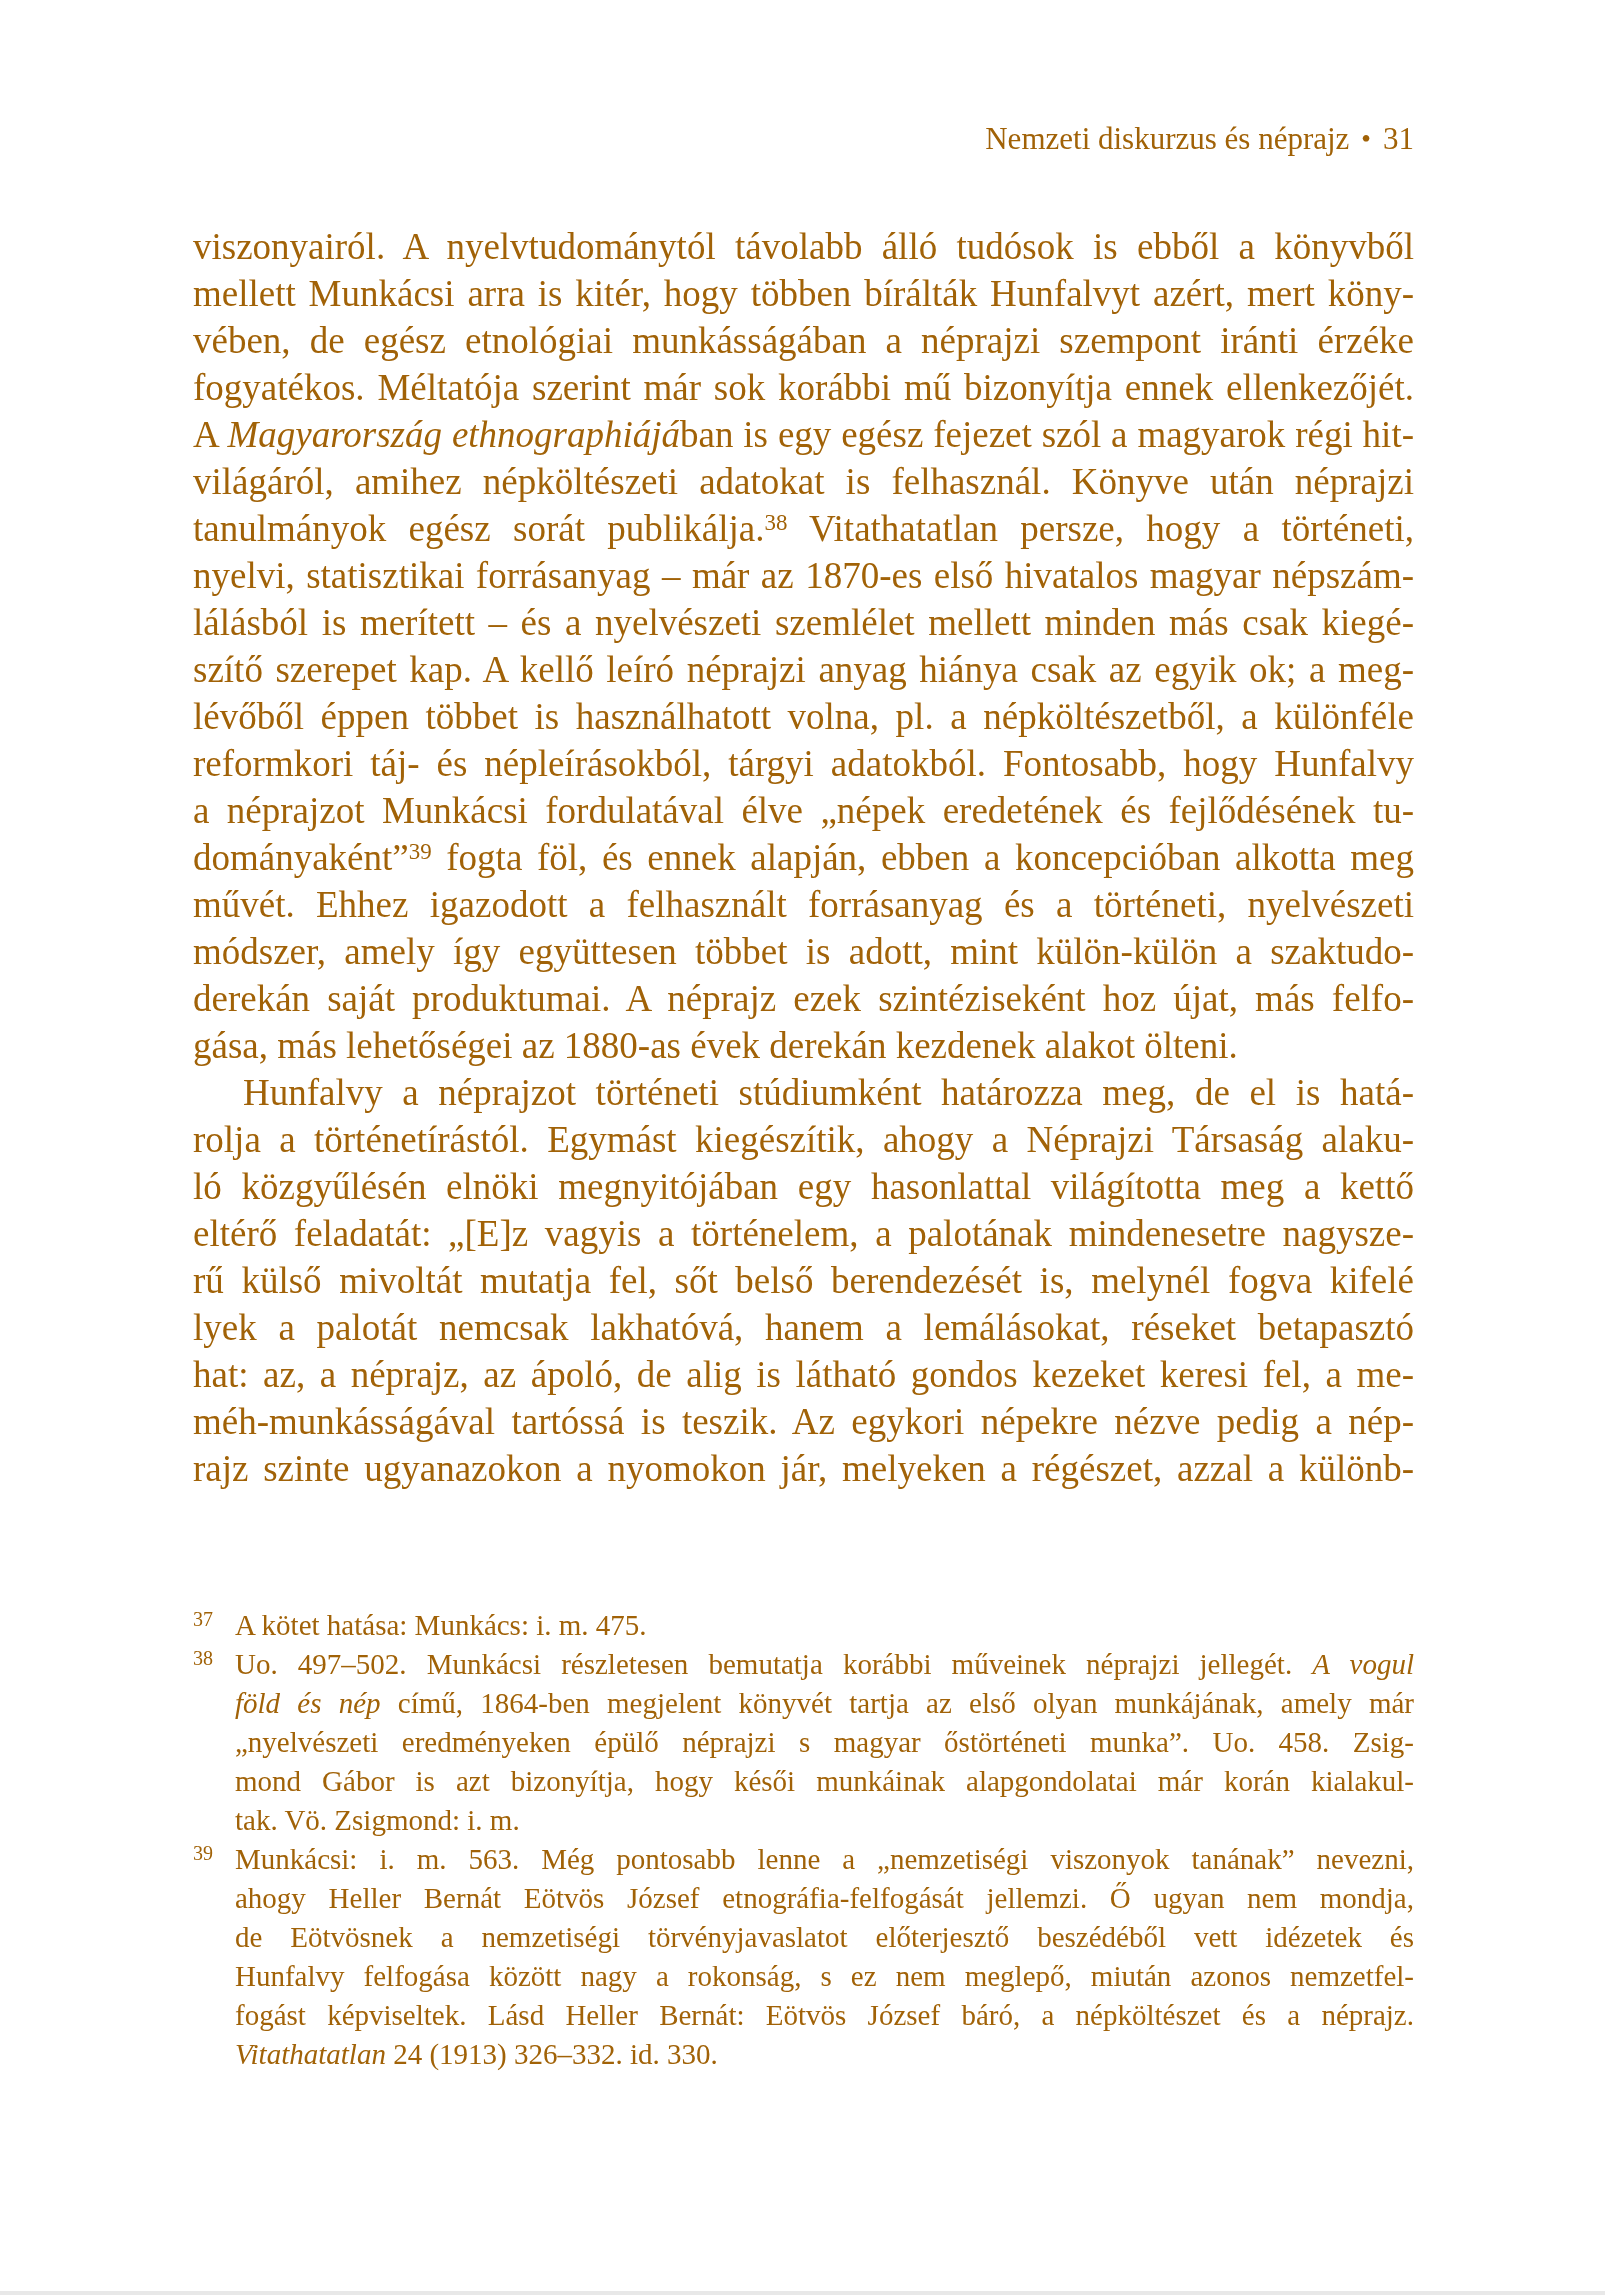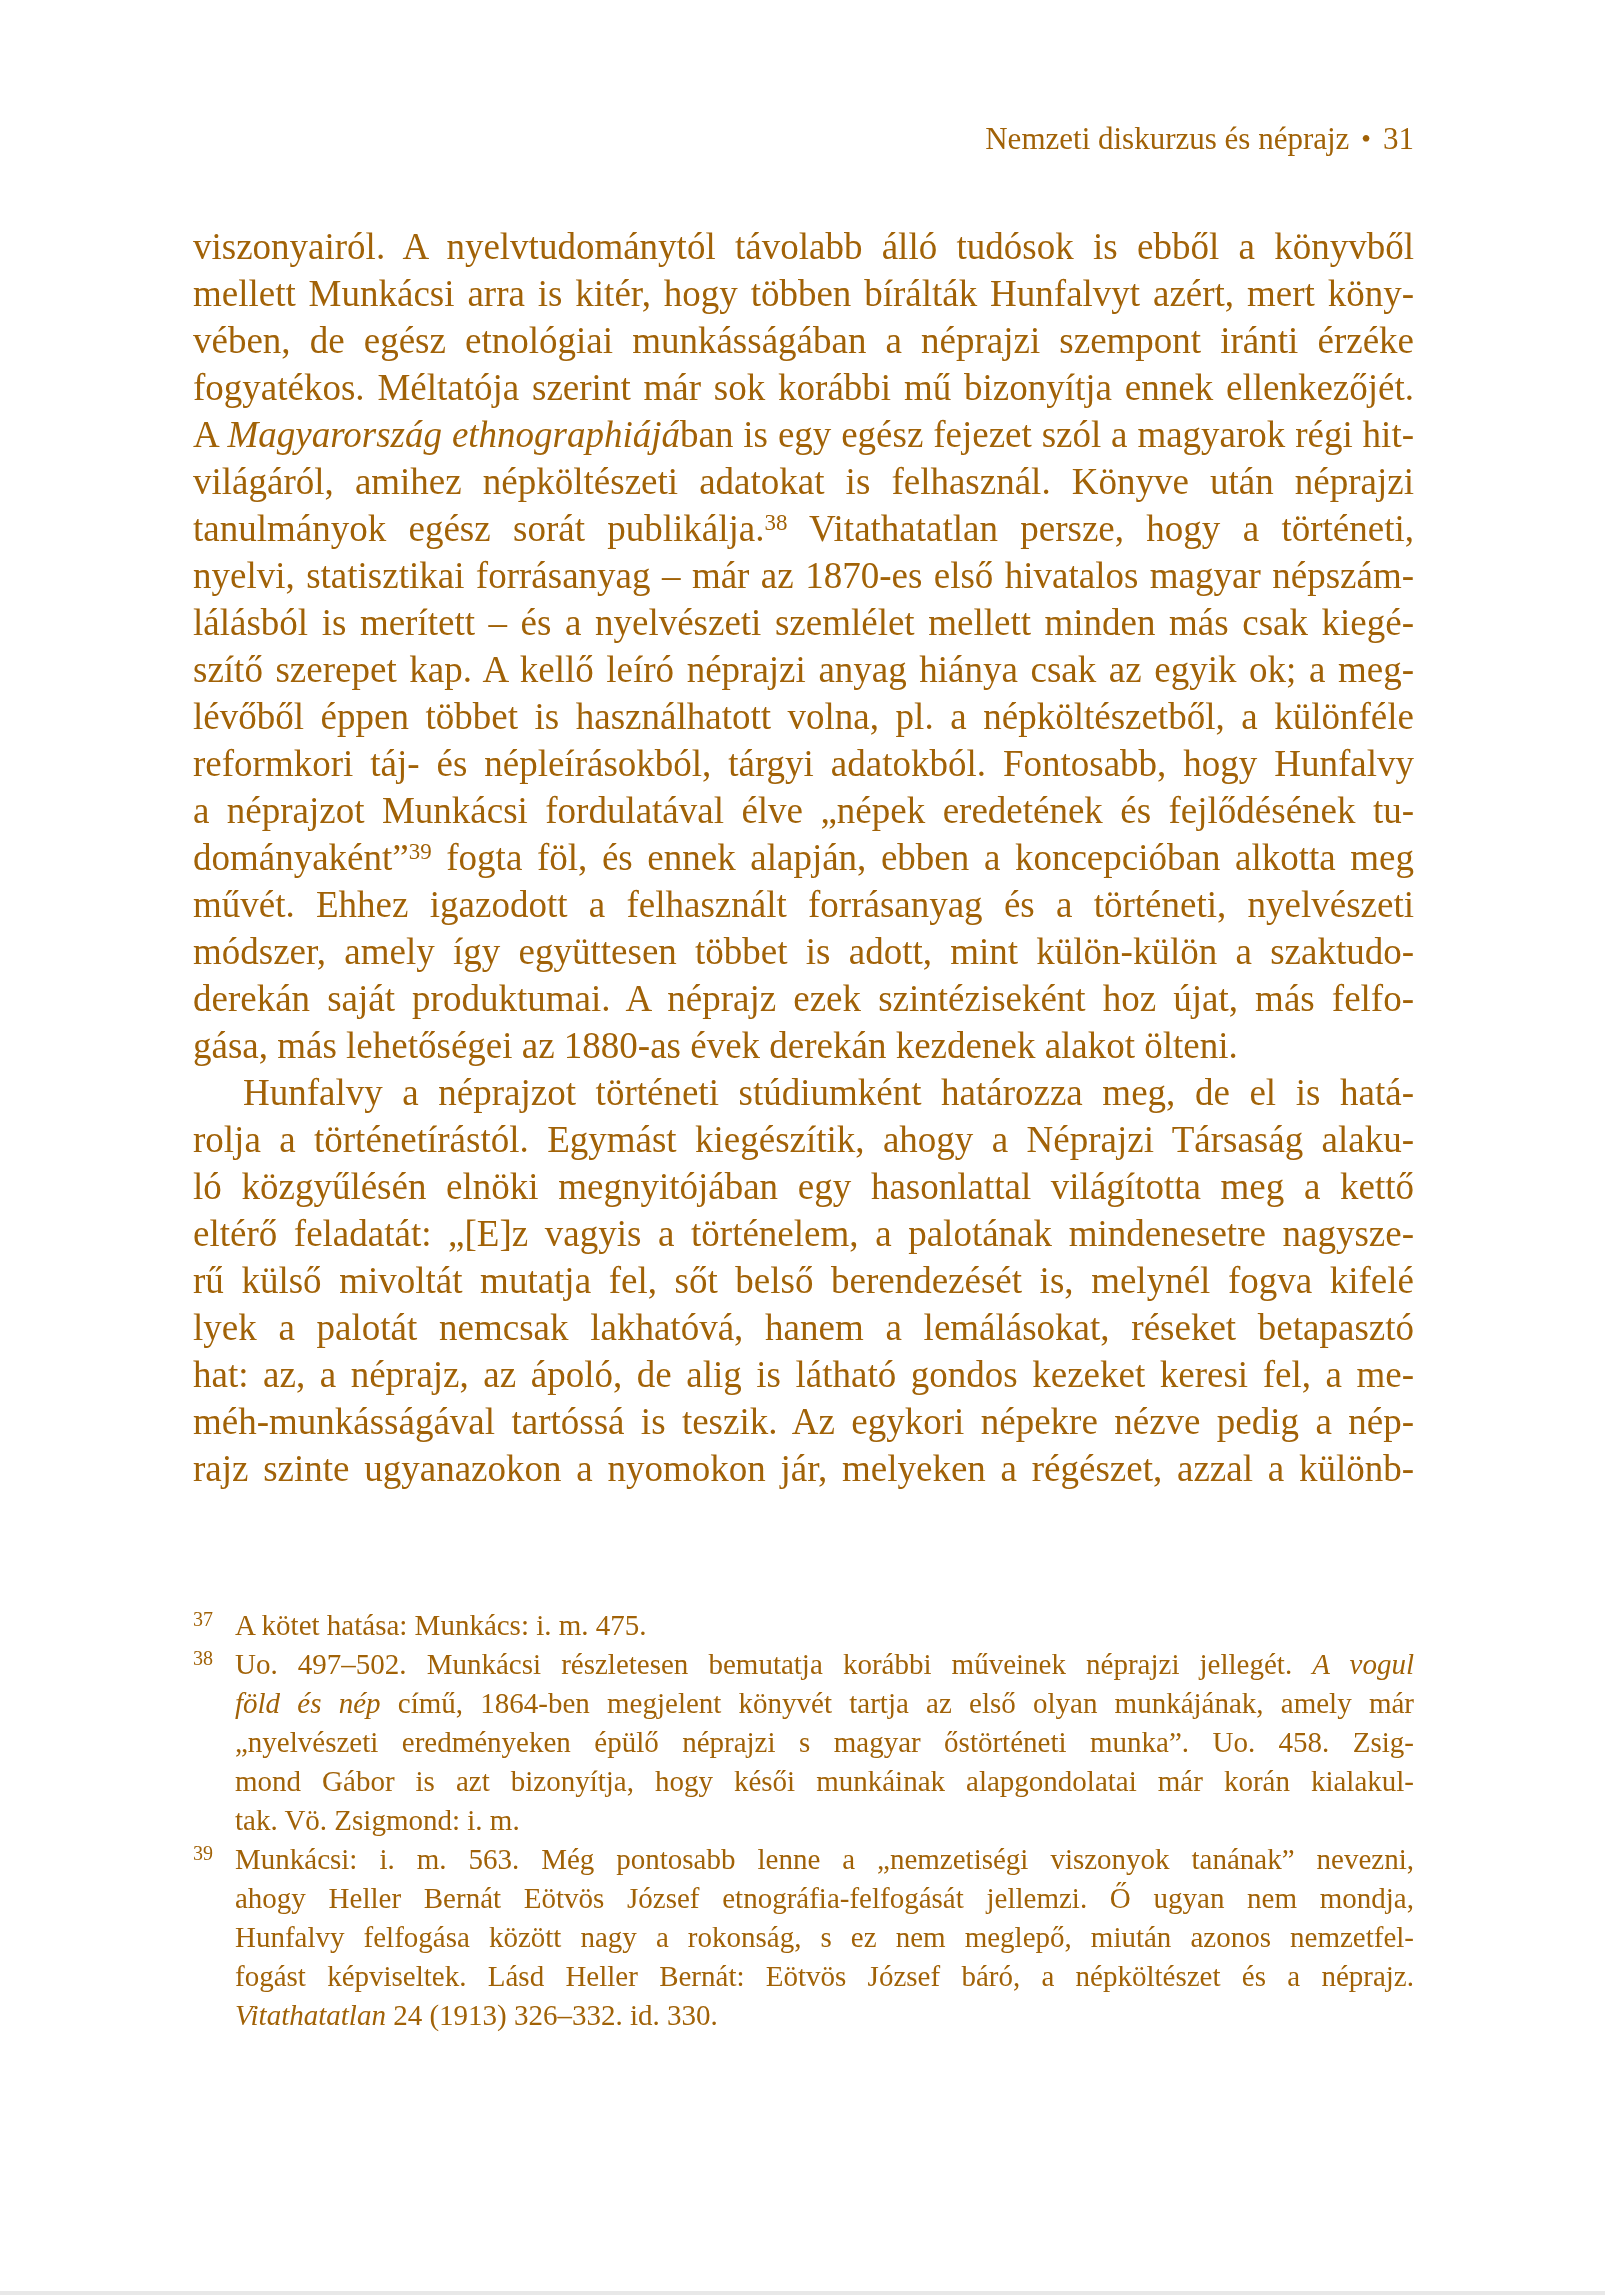--- a/index.html
+++ b/index.html
@@ -119,19 +119,20 @@
         <div class="line">Uo. 497–502. Munkácsi részletesen bemutatja korábbi műveinek néprajzi jellegét. <i>A vogul</i></div>
         <div class="line"><i>föld és nép</i> című, 1864-ben megjelent könyvét tartja az első olyan munkájának, amely már</div>
         <div class="line">„nyelvészeti eredményeken épülő néprajzi s magyar őstörténeti munka”. Uo. 458. Zsig-</div>
         <div class="line">mond Gábor is azt bizonyítja, hogy késői munkáinak alapgondolatai már korán kialakul-</div>
         <div class="line para-end">tak. Vö. Zsigmond: i. m.</div>
       </div>
       <div class="footnote">
         <span class="fn-num">39</span>
         <div class="line">Munkácsi: i. m. 563. Még pontosabb lenne a „nemzetiségi viszonyok tanának” nevezni,</div>
         <div class="line">ahogy Heller Bernát Eötvös József etnográfia-felfogását jellemzi. Ő ugyan nem mondja,</div>
+        <div class="line">de Eötvösnek a nemzetiségi törvényjavaslatot előterjesztő beszédéből vett idézetek és</div>
         <div class="line">Hunfalvy felfogása között nagy a rokonság, s ez nem meglepő, miután azonos nemzetfel-</div>
         <div class="line">fogást képviseltek. Lásd Heller Bernát: Eötvös József báró, a népköltészet és a néprajz.</div>
         <div class="line para-end"><i>Vitathatatlan</i> 24 (1913) 326–332. id. 330.</div>
       </div>
     </div>
 </div>
 
 
 </body></html>

